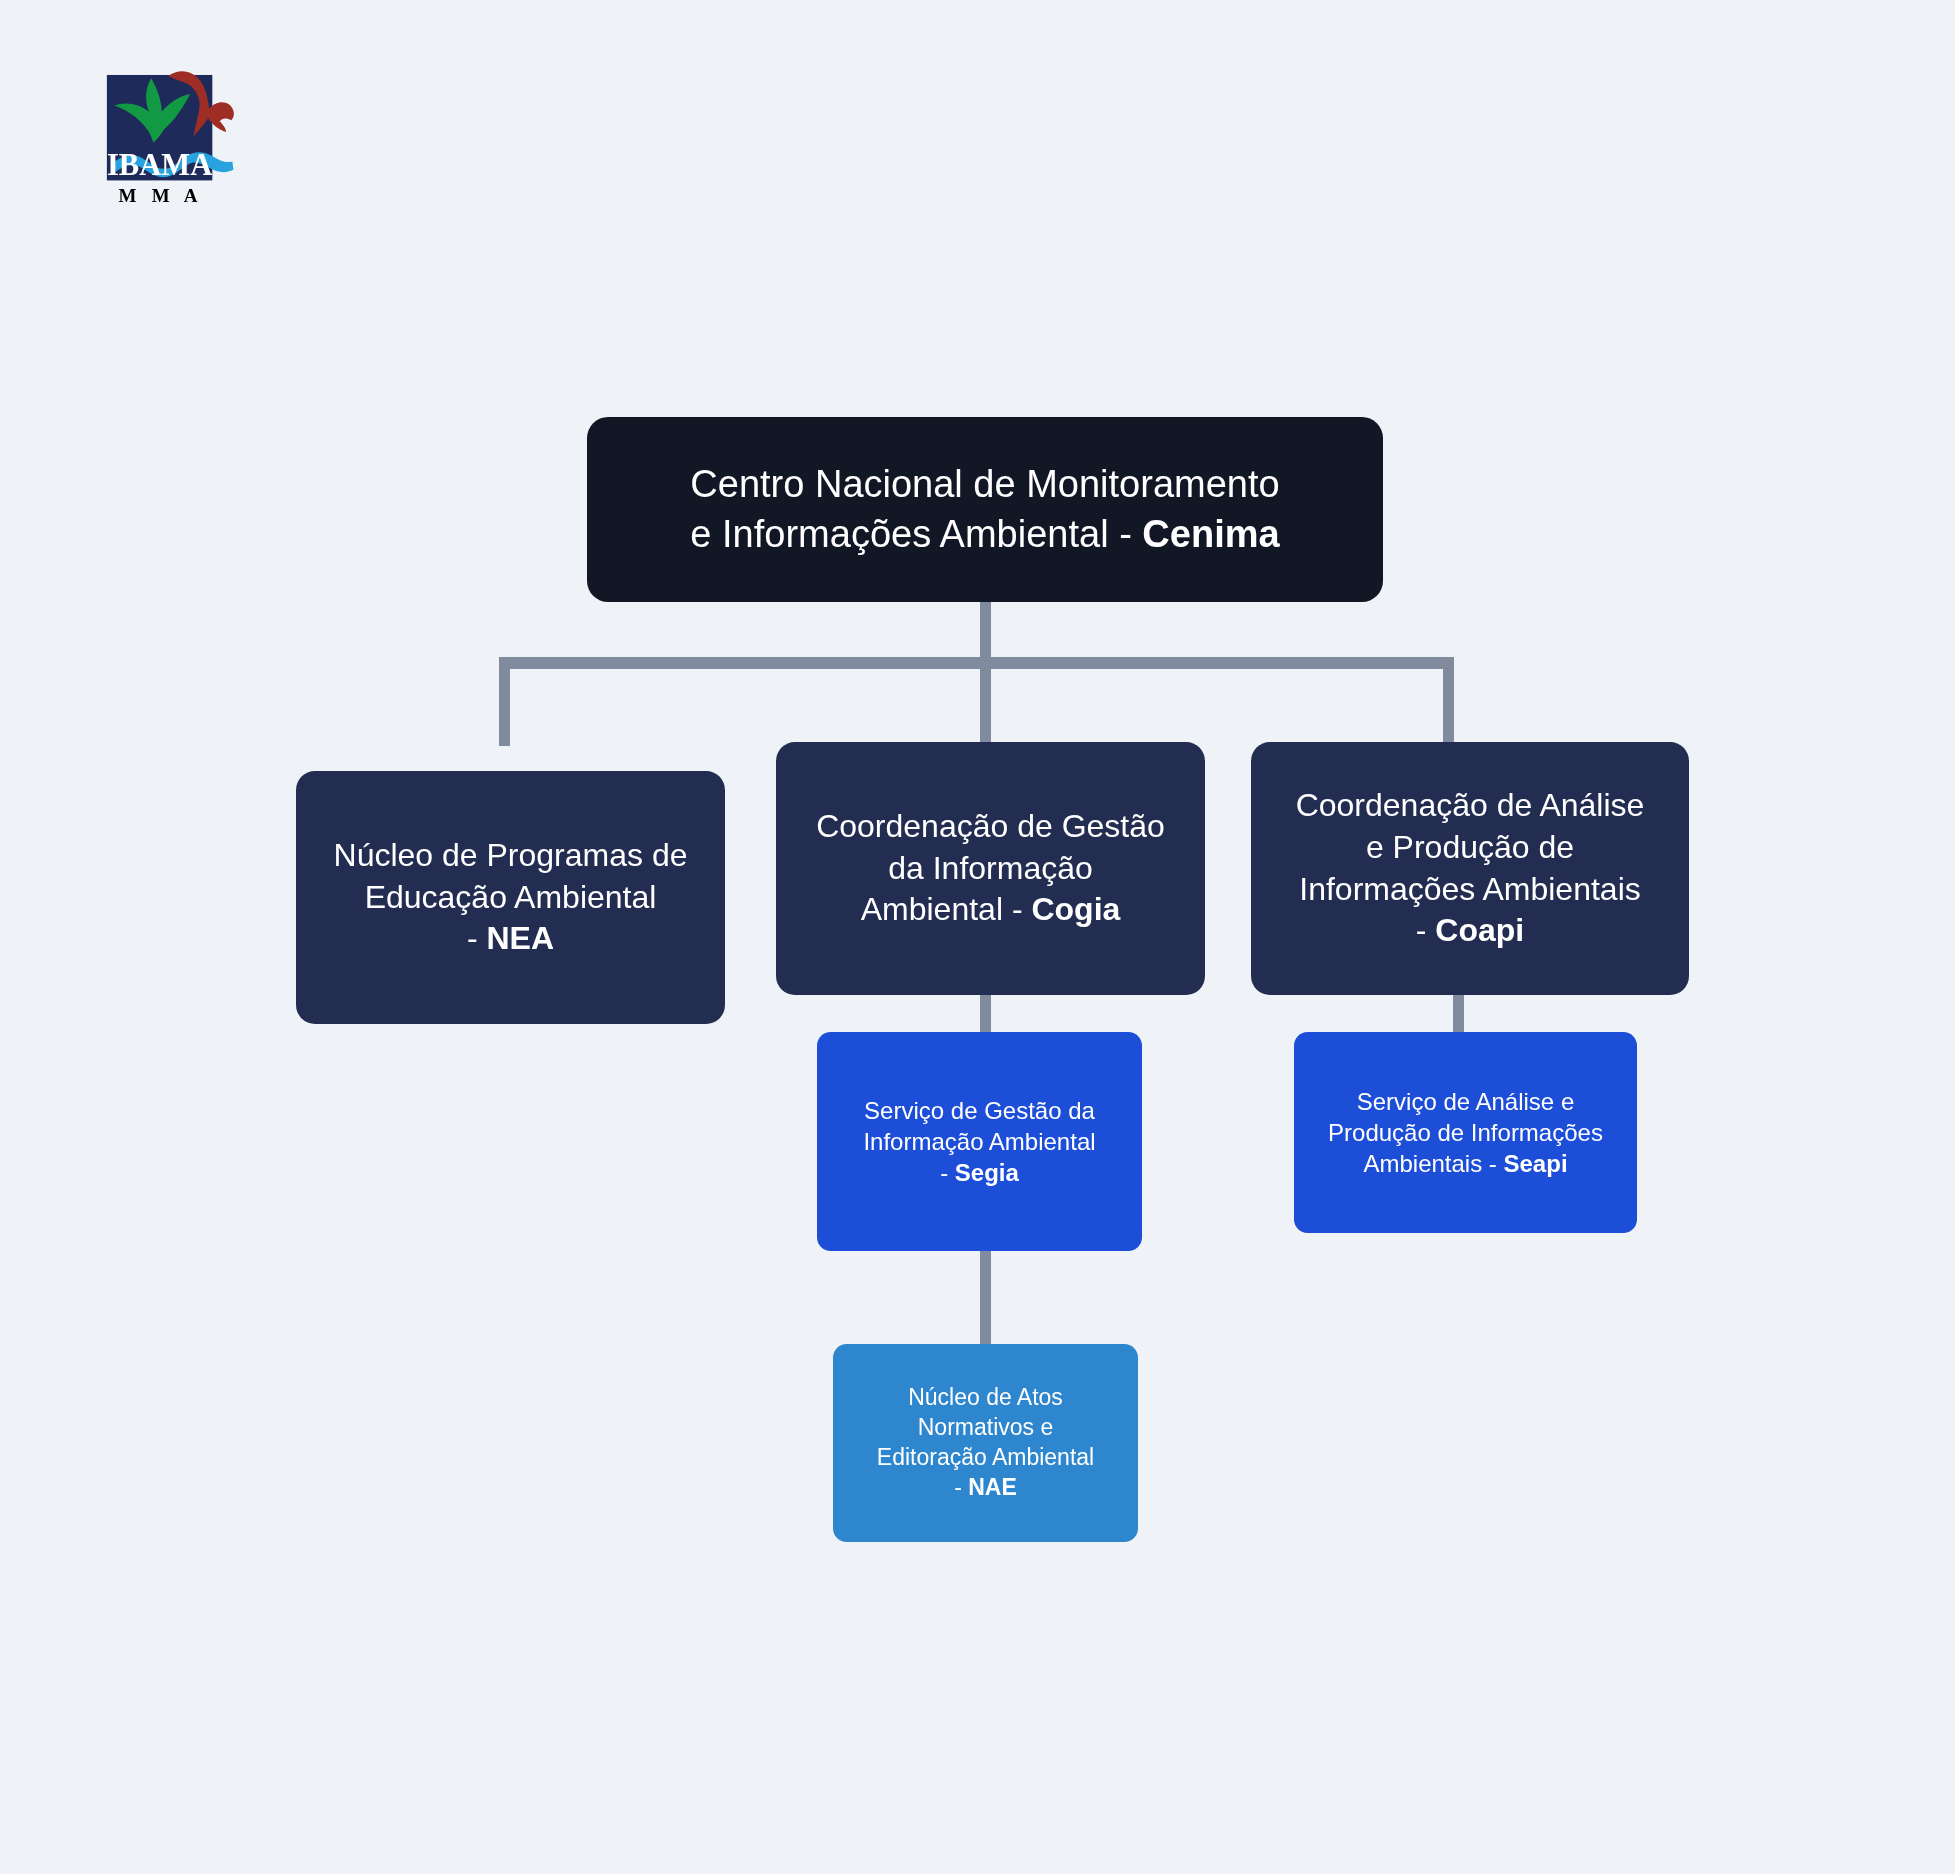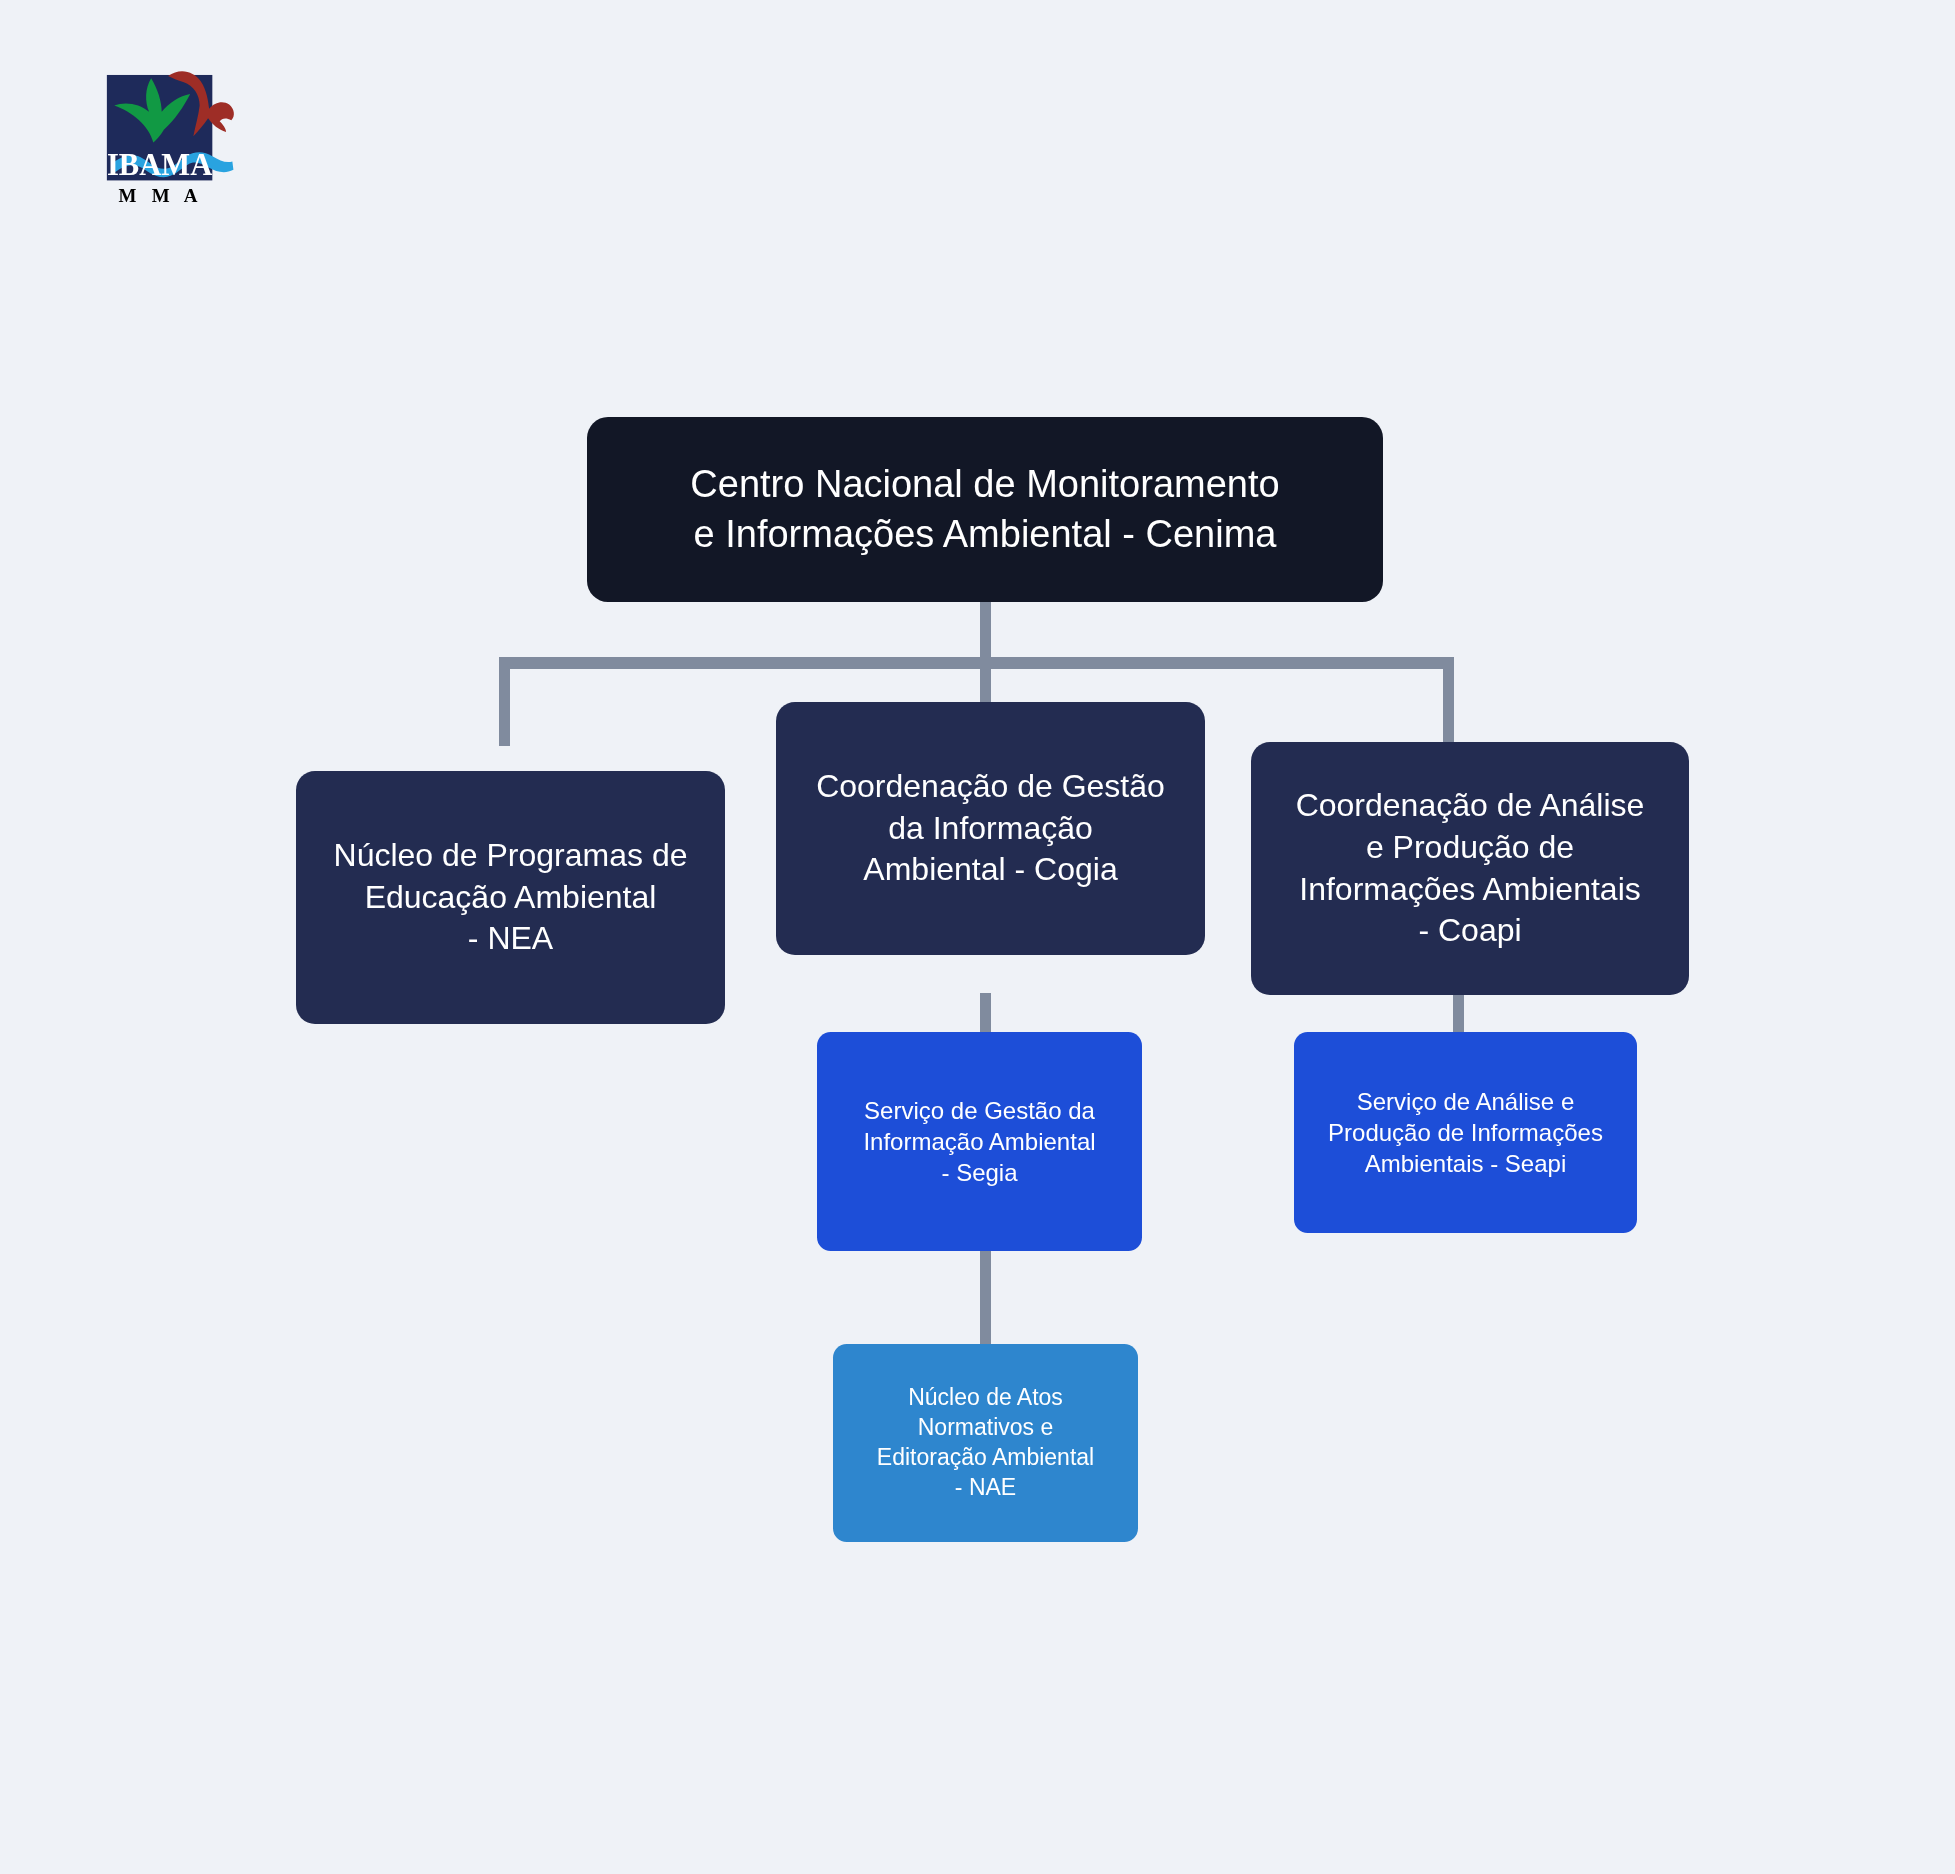--- a/index.html
+++ b/index.html
@@ -44,21 +44,21 @@
     display: flex;
     align-items: center;
     justify-content: center;
     text-align: center;
     color: #ffffff;
     border-radius: 18px;
     padding: 9.5px 13.7px;
     line-height: 1.30;
   }
   .node .txt { display: block; width: 100%; }
-  .node b { font-weight: 400; }
+  .node b { font-weight: 700; }
 
   
   #node-cenima {
     left: 587px;
     top: 417px;
     width: 796px;
     height: 185px;
     background: #121726;
     border-radius: 21px;
     font-size: 38px;
@@ -67,21 +67,21 @@
   }
 
   
   .lvl1 {
     background: #232c51;
     font-size: 32px;
     font-weight: 300;
     border-radius: 19px;
   }
   #node-nea   { left: 296px;  top: 771px; width: 429px; height: 253px; }
-  #node-cogia { left: 776px; top: 702px; width: 429px; height: 253px; border-radius: 19px; }
+  #node-cogia { left: 776px; top: 742px; width: 429px; height: 253px; border-radius: 19px; }
   #node-coapi { left: 1251px; top: 742px; width: 438px; height: 253px; }
 
   
   .lvl2 {
     background: #1d4ed8;
     font-size: 24px;
     font-weight: 300;
     border-radius: 13.7px;
   }
   #node-segia { left: 817px; top: 1032px; width: 325px; height: 219px; }

